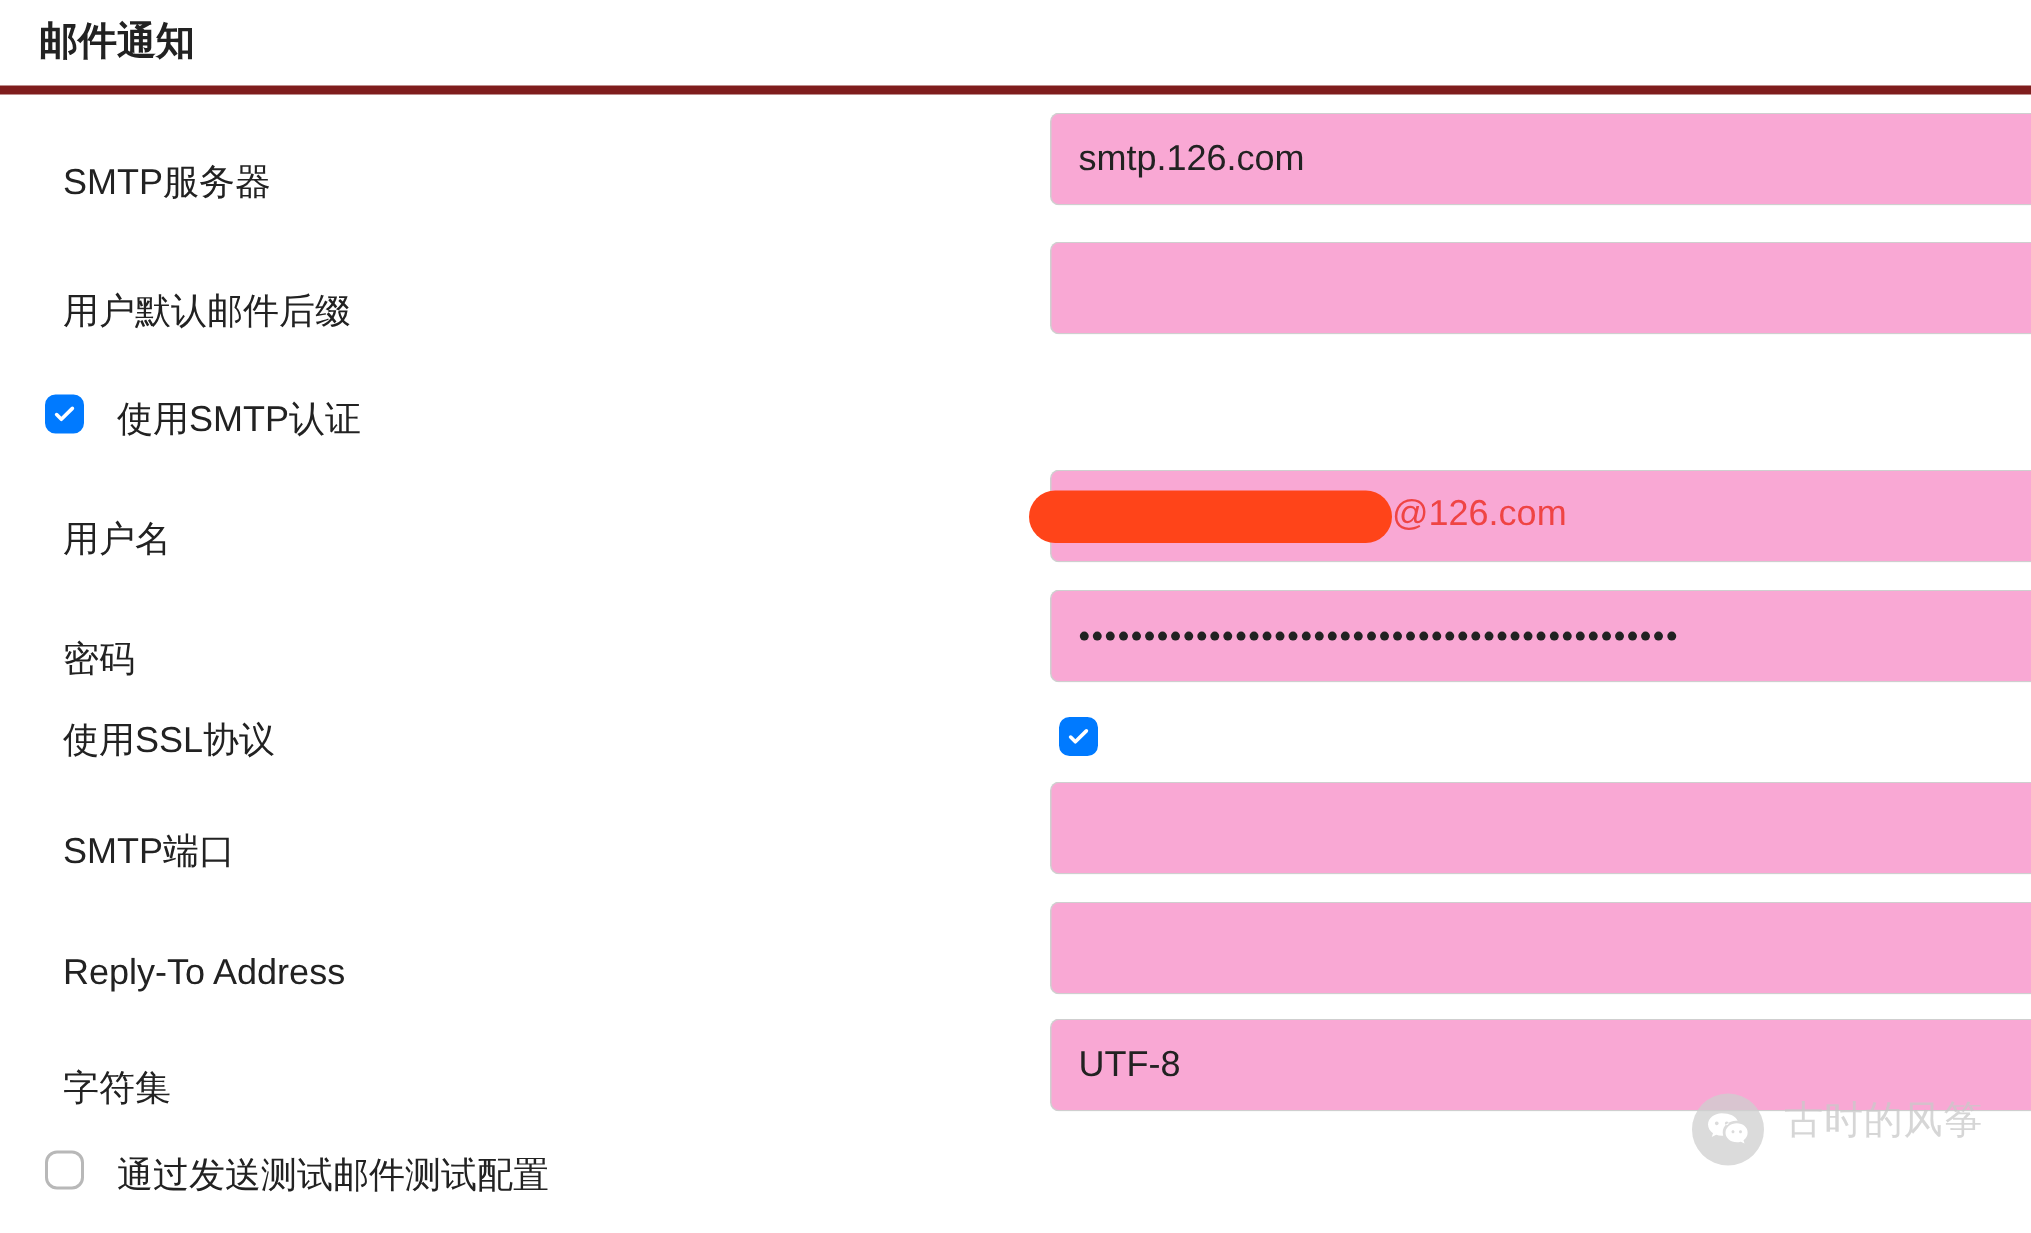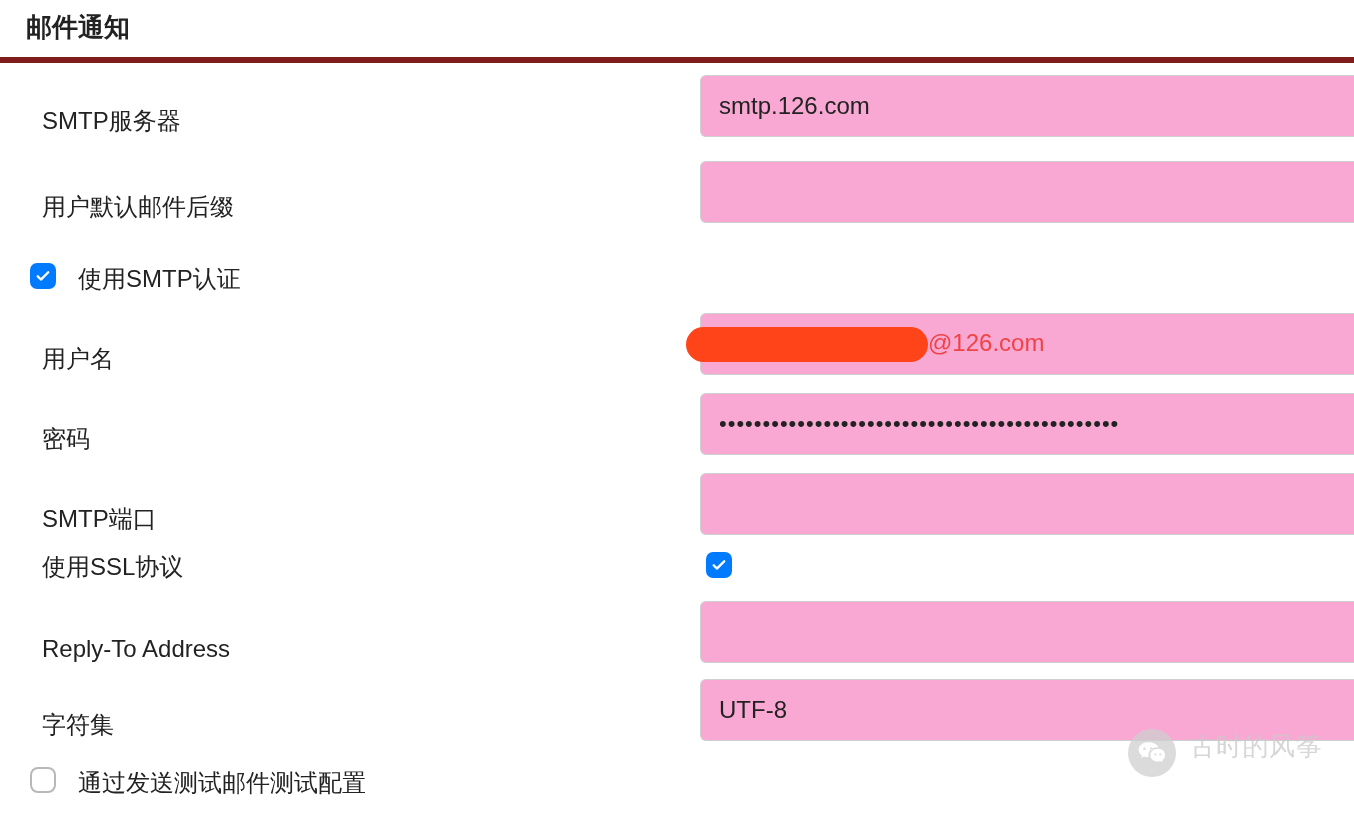--- a/index.html
+++ b/index.html
@@ -212,34 +212,34 @@
   <div class="form-row indent">
     <div class="label-col">密码</div>
     <div class="field-col">
       <input type="text" class="text-input pw" value="••••••••••••••••••••••••••••••••••••••••••••••" style="">
     </div>
   </div>
 
   <div class="row-spacer-6"></div>
 
   <div class="form-row indent">
-    <div class="label-col">SMTP端口</div>
-    <div class="field-col">
-      <input type="text" class="text-input" value="" style="">
-    </div>
-  </div>
-
-  <div class="form-row indent">
     <div class="label-col" style="padding-top:14px;">使用SSL协议</div>
     <div class="field-col ssl-col" style="padding-left:6px; padding-top:12px;">
       <span class="cb">
         <svg viewBox="0 0 24 24">
             <path fill="none" stroke="#fff" stroke-width="3.2" stroke-linecap="round" stroke-linejoin="round" d="M5 12.5l4.2 4.2L19 7"></path>
           </svg>
       </span>
+    </div>
+  </div>
+
+  <div class="form-row indent">
+    <div class="label-col">SMTP端口</div>
+    <div class="field-col">
+      <input type="text" class="text-input" value="" style="">
     </div>
   </div>
 
   <div class="row-spacer-6"></div>
 
   <div class="form-row indent">
     <div class="label-col">Reply-To Address</div>
     <div class="field-col">
       <input type="text" class="text-input" value="" style="">
     </div>

